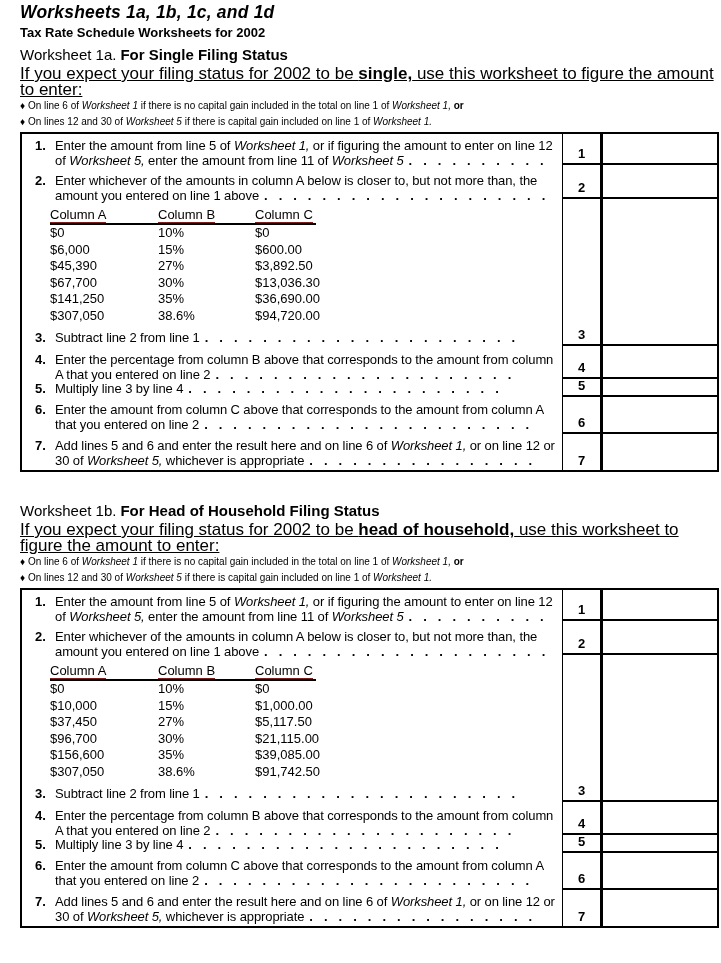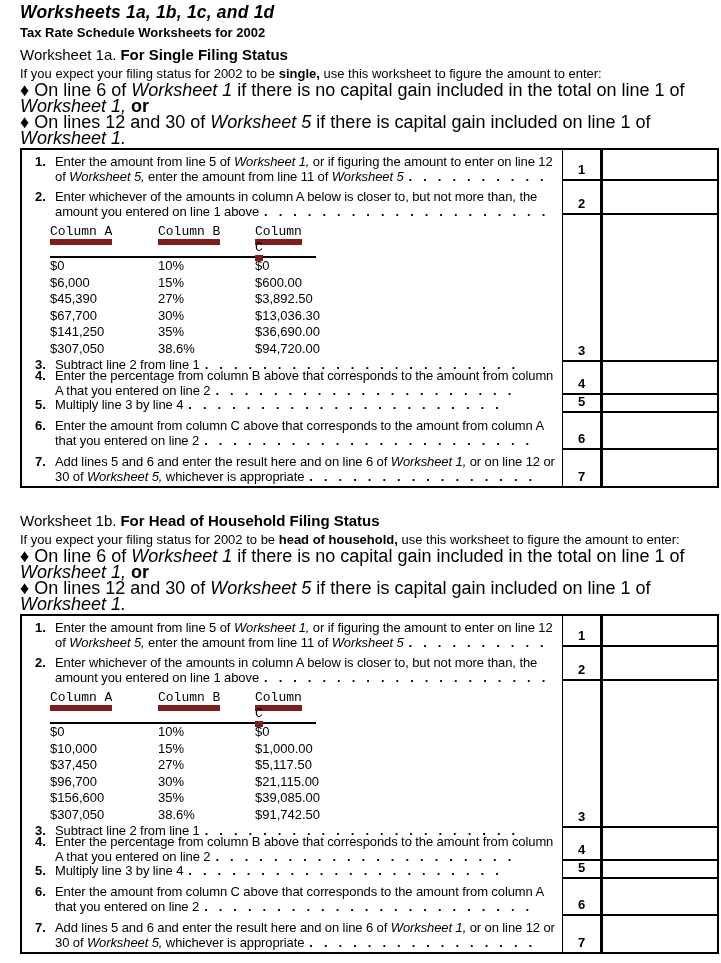--- a/index.html
+++ b/index.html
@@ -6,25 +6,25 @@
   .page{
     position:relative;width:721px;height:963px;box-sizing:border-box;
     padding:3px 2px 0 20px;background:#fff;color:#000;
     font-family:"Liberation Sans","DejaVu Sans",sans-serif;
   }
   .title{font-size:17.5px;font-weight:bold;font-style:italic;line-height:19px;margin-bottom:3px;letter-spacing:.2px;}
   .subtitle{font-size:13px;font-weight:bold;line-height:16px;margin-bottom:5px;}
   .ws-head{font-size:15px;line-height:17px;margin-bottom:3px;}
   .ws-label{margin-right:4px;}
   .ws-title{font-weight:bold;}
-  .ws-intro{font-size:13px;line-height:16px;}
-  .bullet{font-size:18px;line-height:16px;}
+  .ws-intro{font-size:17px;line-height:16px;text-decoration:underline;}
+  .bullet{font-size:10px;line-height:16px;}
   .b{font-weight:bold;}
   .i{font-style:italic;}
-  #worksheets section:nth-child(2){margin-top:24px;}
+  #worksheets section:nth-child(2){margin-top:30px;}
   .ws-table{
     margin-top:2px;display:grid;
     grid-template-columns:1fr 41px 114px;
     grid-template-rows:31px 34px 147px 33px 18px 37px 36px;
     border:2px solid #000;
   }
   .text-cell{grid-column:1;}
   .text-cell.r1{padding-top:4px;}
   .text-cell.r2{padding-top:8px;}
   .text-cell.r3{padding-top:8px;display:flex;flex-direction:column;justify-content:space-between;}
@@ -38,21 +38,21 @@
   .dots{font-weight:bold;letter-spacing:11px;margin-left:5px;white-space:nowrap;}
   .num-cell{
     grid-column:2;border-left:1px solid #000;border-right:3px solid #000;border-bottom:2px solid #000;
     display:flex;align-items:flex-end;justify-content:center;
     font-size:13px;font-weight:bold;padding-bottom:2px;
   }
   .entry-cell{grid-column:3;border-bottom:2px solid #000;background:#fff;}
   .num-cell.last,.entry-cell.last{border-bottom:none;}
   .cols{margin-left:28px;width:266px;font-size:13px;}
   .cols-head{display:grid;grid-template-columns:108px 97px 1fr;border-bottom:2px solid #000;padding-bottom:1px;line-height:15px;}
-  .cols-head .u{border-bottom:6px solid #7f1d1d;font-family:Liberation Mono, monospace;}
+  .cols-head .u{border-bottom:1px solid #7f1d1d;}
   .cols-row{display:grid;grid-template-columns:108px 97px 1fr;line-height:16.5px;}
 </style>
 </head>
 <body>
 
 <div class="page">
   <div class="title">Worksheets 1a, 1b, 1c, and 1d</div>
   <div class="subtitle">Tax Rate Schedule Worksheets for 2002</div>
   <div id="worksheets">
   <section class="worksheet">

